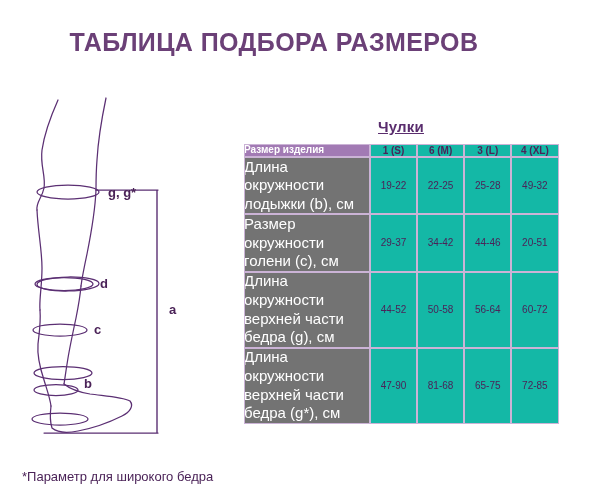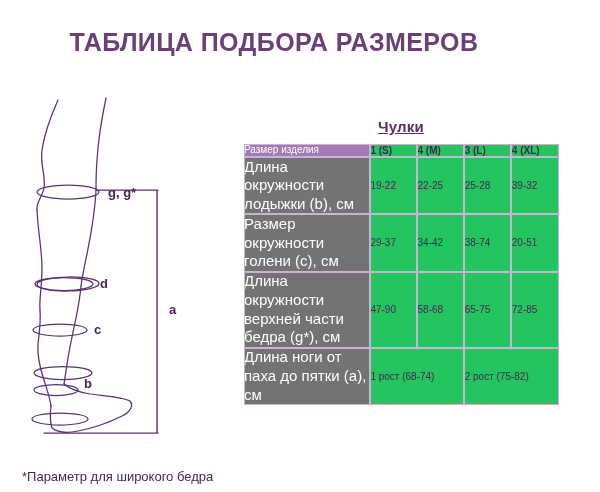--- a/index.html
+++ b/index.html
@@ -94,31 +94,31 @@
     background: #737373;
     color: #ffffff;
     text-align: left;
     padding: 4px 6px;
     line-height: 1.25;
     font-size: 15px;
     width: 126px;
   }
   thead .lbl {
     background: #a27ab4;
-    font-weight: normal;
+    font-weight: bold;
     font-size: 10px;
     padding-top: 6px;
     padding-bottom: 6px;
   }
 
   
   .val {
-    background: #22c55e;
+    background: #14b8a6;
     color: #4b2358;
-    text-align: left;
+    text-align: center;
     padding: 5px 2px;
     font-size: 10px;
   }
   thead .val {
     font-weight: bold;
     font-size: 10px;
     padding-top: 6px;
     padding-bottom: 6px;
   }
   .val.span2 { font-size: 10px; }
@@ -208,56 +208,58 @@
       <col class="c-val">
       <col class="c-val">
       <col class="c-val">
       <col class="c-val">
     </colgroup>
 
     <thead>
       <tr>
         <th class="lbl">Размер изделия</th>
         <th class="val">1 (S)</th>
-        <th class="val">4 (M)</th>
+        <th class="val">6 (M)</th>
         <th class="val">3 (L)</th>
         <th class="val">4 (XL)</th>
       </tr>
     </thead>
 
     <tbody>
 
       <tr>
         <td class="lbl">Длина окружности лодыжки (b), см</td>
         <td class="val">19-22</td>
         <td class="val">22-25</td>
         <td class="val">25-28</td>
-        <td class="val">39-32</td>
+        <td class="val">49-32</td>
       </tr>
 
       <tr>
         <td class="lbl">Размер окружности голени (c), см</td>
         <td class="val">29-37</td>
         <td class="val">34-42</td>
-        <td class="val">38-74</td>
+        <td class="val">44-46</td>
         <td class="val">20-51</td>
       </tr>
 
+      <tr>
+        <td class="lbl">Длина окружности верхней части бедра (g), см</td>
+        <td class="val">44-52</td>
+        <td class="val">50-58</td>
+        <td class="val">56-64</td>
+        <td class="val">60-72</td>
+      </tr>
 
       <tr>
         <td class="lbl">Длина окружности верхней части бедра (g*), см</td>
         <td class="val">47-90</td>
-        <td class="val">58-68</td>
+        <td class="val">81-68</td>
         <td class="val">65-75</td>
         <td class="val">72-85</td>
       </tr>
 
-      <tr>
-        <td class="lbl">Длина ноги от паха до пятки (a), см</td>
-        <td class="val span2" colspan="2">1 рост (68-74)</td>
-        <td class="val span2" colspan="2">2 рост (75-82)</td>
-      </tr>
 
 
 
     </tbody>
   </table>
 </div>
 
 </body></html>

